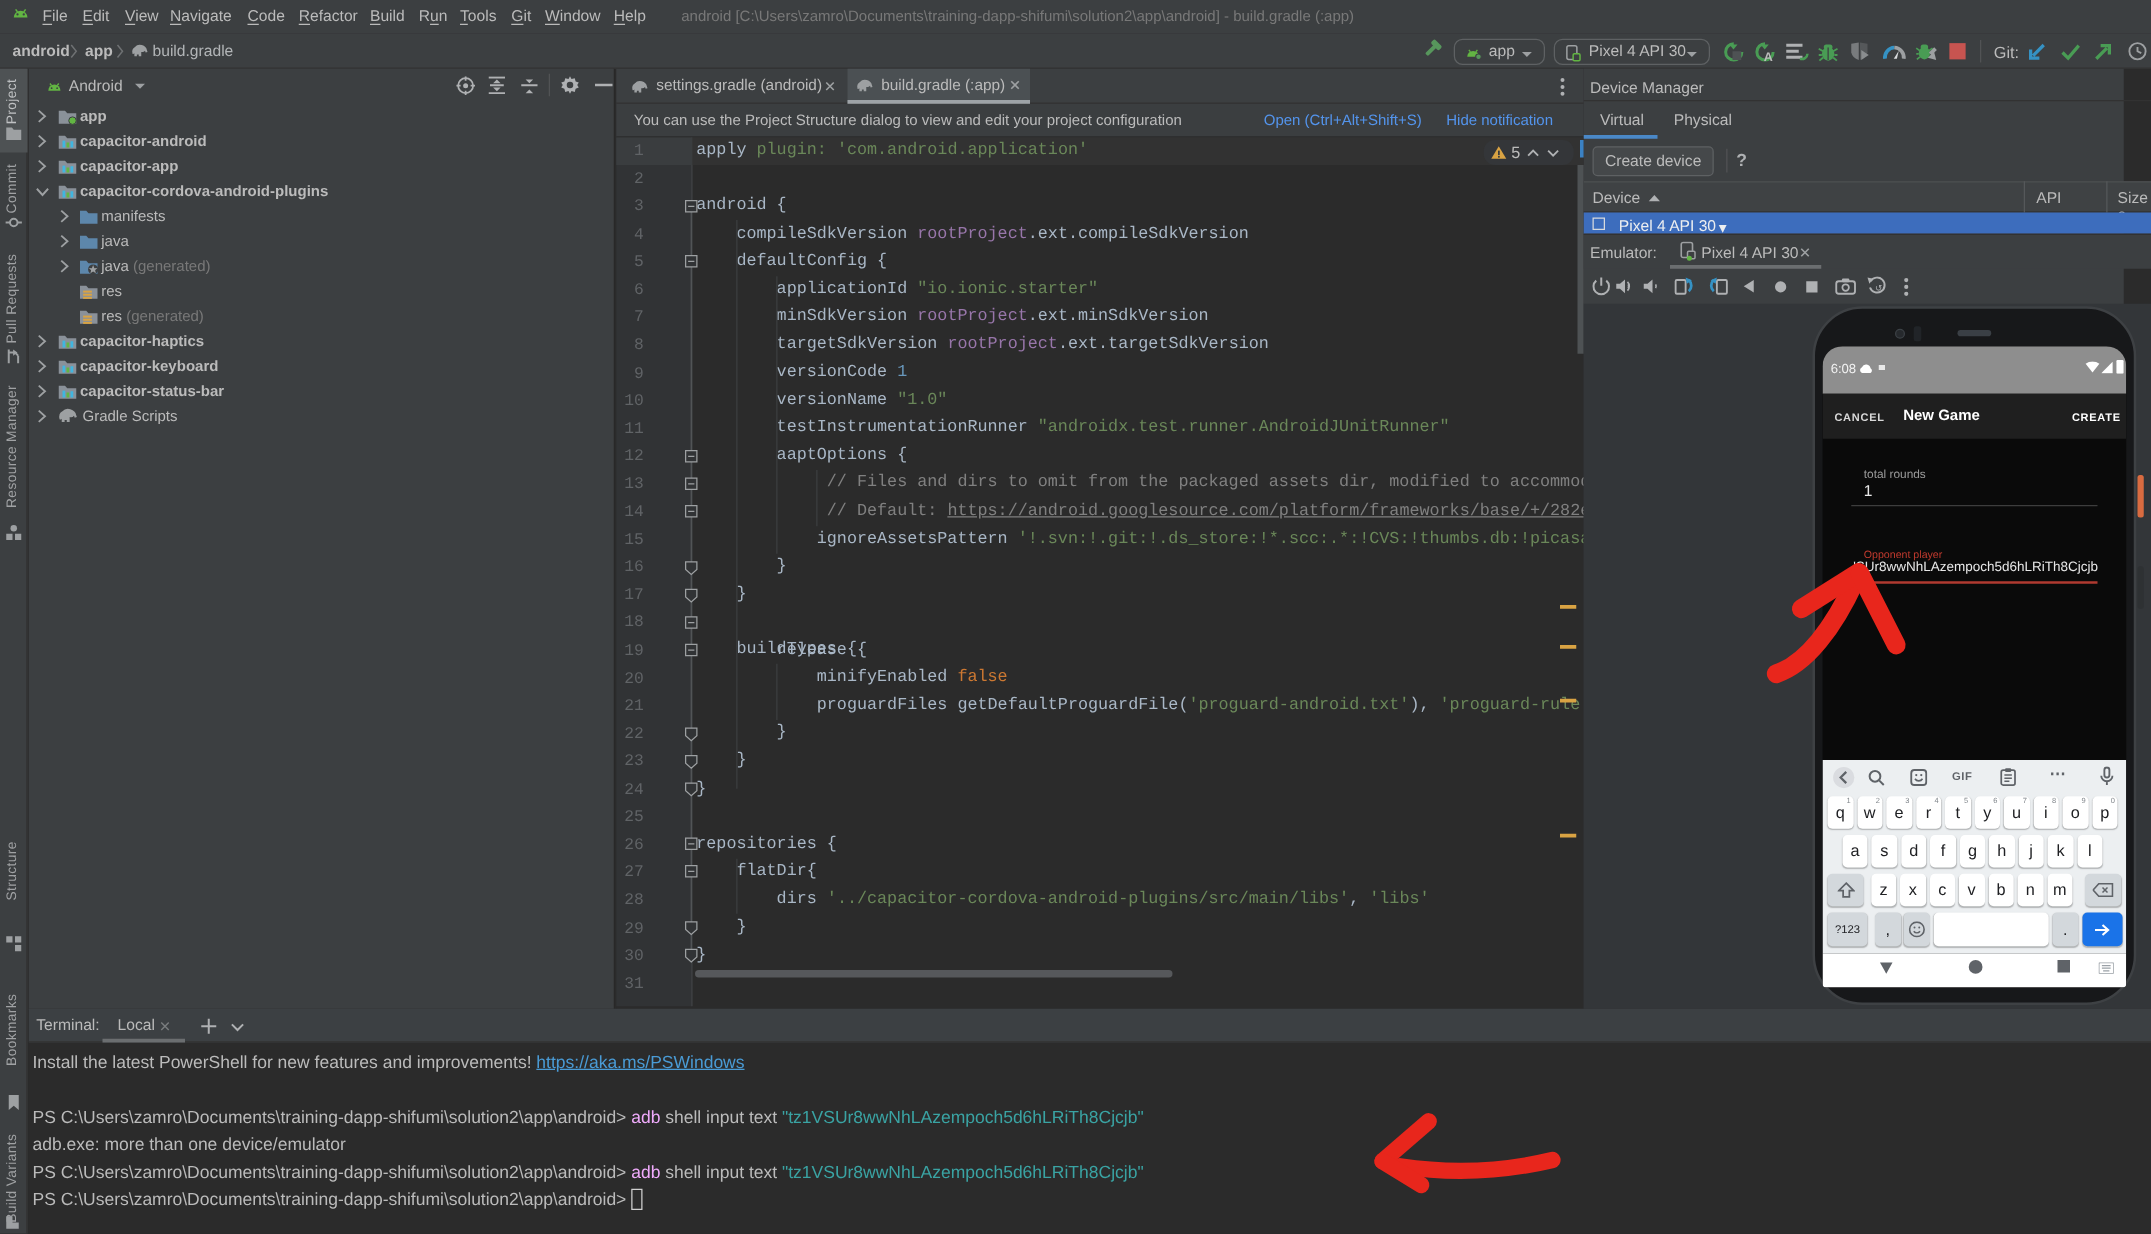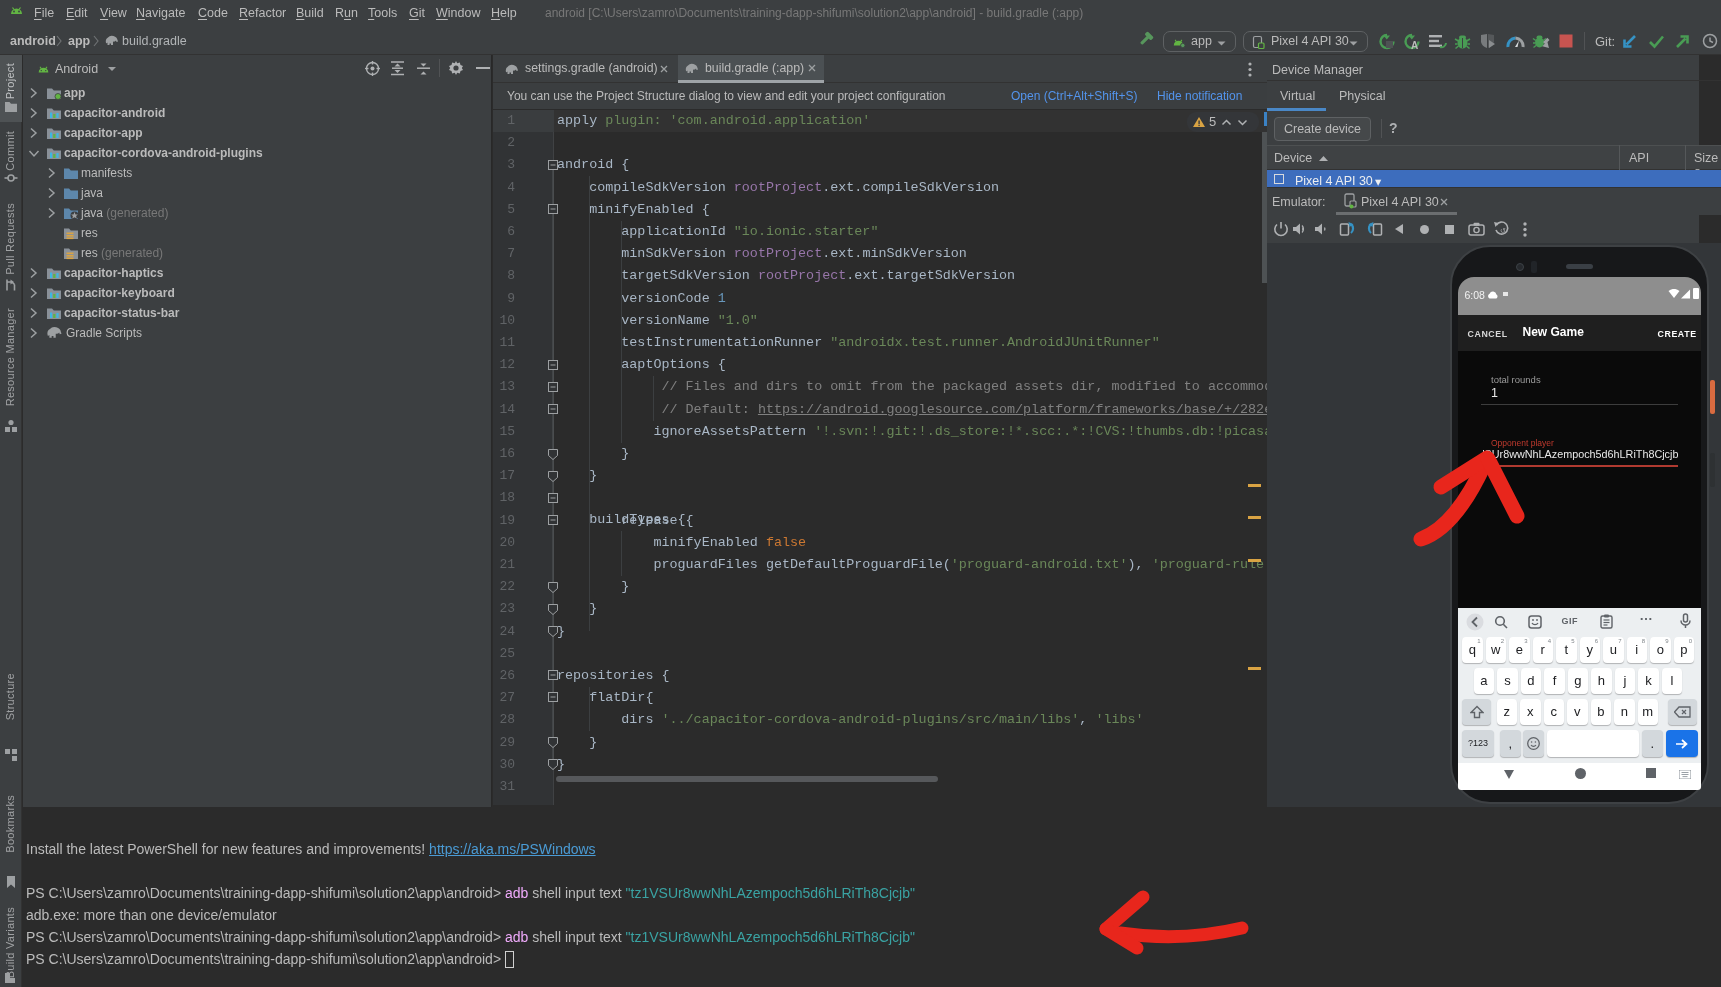--- a/index.html
+++ b/index.html
@@ -399,21 +399,21 @@
 <div class="abs" style="left:61px;top:55px;width:713px;height:22.2px;background:#323232"></div>
 <div class="abs" id="code" style="left:0;top:55px;width:774px;height:695px;overflow:hidden">
 <div class="ln" style="top:0">1</div>
       <div class="cl" style="top:0">apply <span class="str">plugin:</span> <span class="str">'com.android.application'</span></div>
 <div class="ln" style="top:22.2px">2</div>
 <div class="ln" style="top:44.4px">3</div>
       <div class="cl" style="top:44.4px">android {</div>
 <div class="ln" style="top:66.6px">4</div>
       <div class="cl" style="top:66.6px">    compileSdkVersion <span class="pur">rootProject</span>.ext.compileSdkVersion</div>
 <div class="ln" style="top:88.8px">5</div>
-      <div class="cl" style="top:88.8px">    minifyEnabled {</div>
+      <div class="cl" style="top:88.8px">    defaultConfig {</div>
 <div class="ln" style="top:111px">6</div>
       <div class="cl" style="top:111px">        applicationId <span class="str">"io.ionic.starter"</span></div>
 <div class="ln" style="top:133.2px">7</div>
       <div class="cl" style="top:133.2px">        minSdkVersion <span class="pur">rootProject</span>.ext.minSdkVersion</div>
 <div class="ln" style="top:155.4px">8</div>
       <div class="cl" style="top:155.4px">        targetSdkVersion <span class="pur">rootProject</span>.ext.targetSdkVersion</div>
 <div class="ln" style="top:177.6px">9</div>
       <div class="cl" style="top:177.6px">        versionCode <span class="num">1</span></div>
 <div class="ln" style="top:199.8px">10</div>
       <div class="cl" style="top:199.8px">        versionName <span class="str">"1.0"</span></div>
@@ -722,20 +722,35 @@
   <div class="abs" style="left:188px;top:491px;width:10px;height:10px;background:#5f6368"></div>
   <svg class="abs" style="left:221px;top:493px" width="12" height="9" viewBox="0 0 12 9">
         <rect x="0" y="0" width="12" height="9" rx="1" fill="none" stroke="#9aa0a6" stroke-width="1.2"></rect>
         <line x1="2.5" y1="2.5" x2="9.5" y2="2.5" stroke="#9aa0a6"></line>
         <line x1="2.5" y1="4.5" x2="9.5" y2="4.5" stroke="#9aa0a6"></line>
         <line x1="3.5" y1="6.6" x2="8.5" y2="6.6" stroke="#9aa0a6"></line>
       </svg>
 </div>
 </div>
 <div class="abs" id="term">
+<div id="termhead">
+<span class="abs" style="left:6px;top:6px;font-size:12.5px;color:#bbbbbb">Terminal:</span>
+<span class="abs" style="left:71px;top:6px;font-size:12.5px;color:#bbbbbb">Local</span>
+<svg class="abs" style="left:104px;top:9px" width="10" height="10" viewBox="0 0 10 10">
+        <path d="M2 2 L8 8 M8 2 L2 8" stroke="#787b7d" stroke-width="1.2"></path>
+      </svg>
+<div class="abs" style="left:59px;top:24px;width:66px;height:3px;background:#6b6e70"></div>
+<svg class="abs" style="left:137px;top:7px" width="14" height="14" viewBox="0 0 14 14">
+        <line x1="7" y1="1" x2="7" y2="13" stroke="#afb1b3" stroke-width="1.6"></line>
+        <line x1="1" y1="7" x2="13" y2="7" stroke="#afb1b3" stroke-width="1.6"></line>
+      </svg>
+<svg class="abs" style="left:161px;top:11px" width="12" height="8" viewBox="0 0 12 8">
+        <path d="M1.5 1.5 L6 6 L10.5 1.5" stroke="#afb1b3" fill="none" stroke-width="1.6"></path>
+      </svg>
+</div>
 <div class="tl" style="top:31px">Install the latest PowerShell for new features and improvements! <span style="color:#4a9bd5;text-decoration:underline">https://aka.ms/PSWindows</span></div>
 <div class="tl" style="top:75px">PS C:\Users\zamro\Documents\training-dapp-shifumi\solution2\app\android&gt; <span class="yel">adb</span> shell input text <span class="teal">"tz1VSUr8wwNhLAzempoch5d6hLRiTh8Cjcjb"</span></div>
 <div class="tl" style="top:97px">adb.exe: more than one device/emulator</div>
 <div class="tl" style="top:119px">PS C:\Users\zamro\Documents\training-dapp-shifumi\solution2\app\android&gt; <span class="yel">adb</span> shell input text <span class="teal">"tz1VSUr8wwNhLAzempoch5d6hLRiTh8Cjcjb"</span></div>
 <div class="tl" style="top:141px">PS C:\Users\zamro\Documents\training-dapp-shifumi\solution2\app\android&gt; <span style="display:inline-block;width:9px;height:17px;border:1.4px solid #d0d0d0;vertical-align:-4px"></span></div>
 </div>
 <svg class="abs" id="arrows" style="left:0;top:0;width:1721px;height:987px;pointer-events:none" viewBox="0 0 1721 987">
 <g stroke="#e8261c" stroke-linecap="round" fill="none">
 <path d="M1421 539 C1445 531 1467 502 1484 465" stroke-width="15"></path>
 <path d="M1441 487 L1487 458" stroke-width="15"></path>

